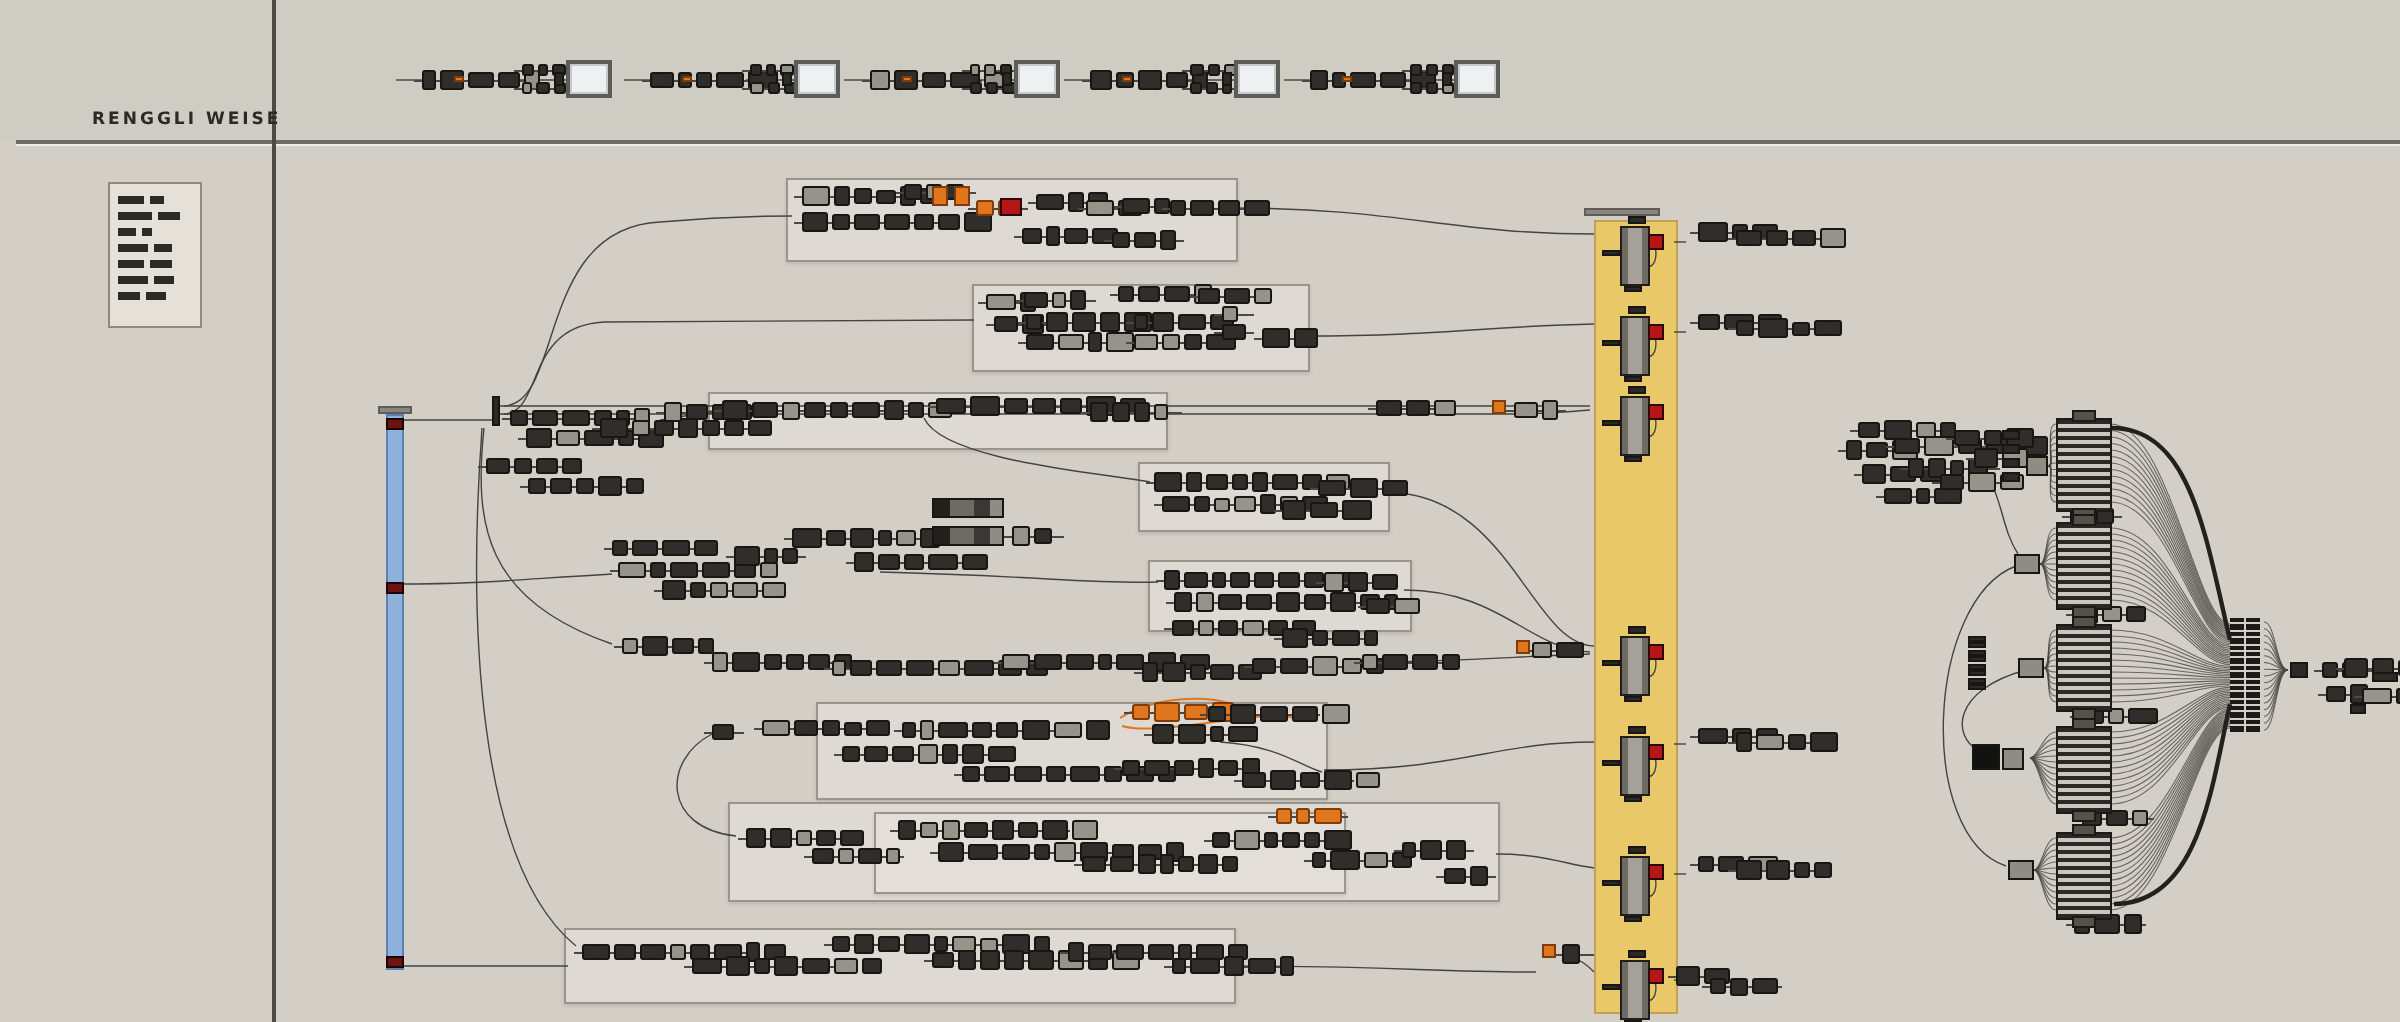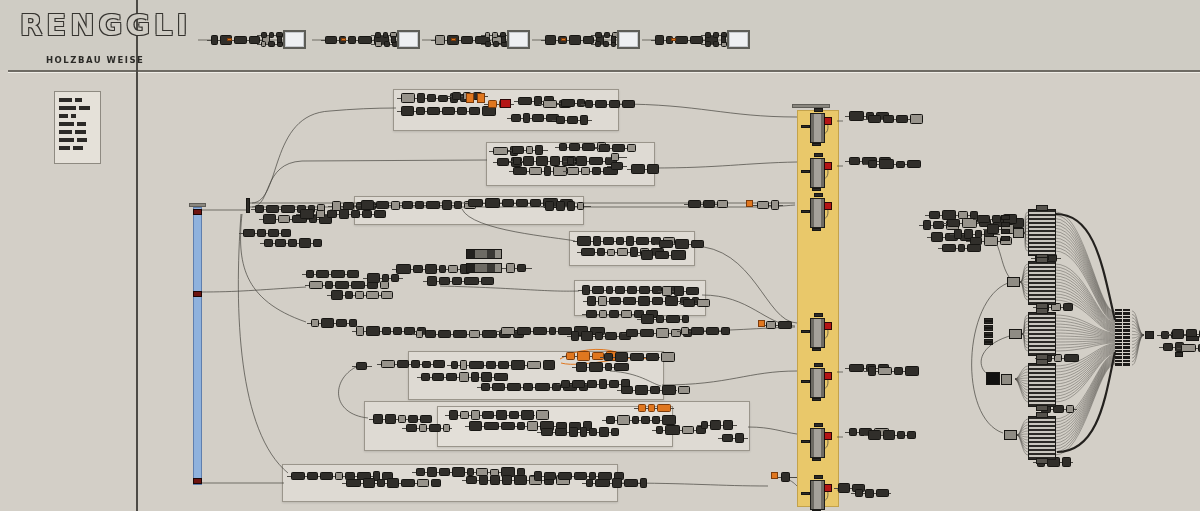--- a/index.html
+++ b/index.html
@@ -52,22 +52,21 @@
   .lrow{display:flex;gap:3px;margin:0 0 4px 4px;}
   .lcell{height:4px;background:#2c2a27;flex:none;}
 </style>
 </head>
 <body>
 
 <div id="stage">
   <div class="topstrip"></div>
   <div class="hline"></div>
   <div class="vline"></div>
-  <div class="brand">RENGGLI</div>
-  <div class="subtitle">HOLZBAU WEISE</div>
+  <div class="subtitle">RENGGLI WEISE</div>
   <svg id="wires" xmlns="http://www.w3.org/2000/svg">
       <path d="M198,40 H211"></path>
       <path d="M259,40 H283"></path>
       <path d="M312,40 H325"></path>
       <path d="M373,40 H397"></path>
       <path d="M422,40 H435"></path>
       <path d="M483,40 H507"></path>
       <path d="M532,40 H545"></path>
       <path d="M593,40 H617"></path>
       <path d="M642,40 H655"></path>

